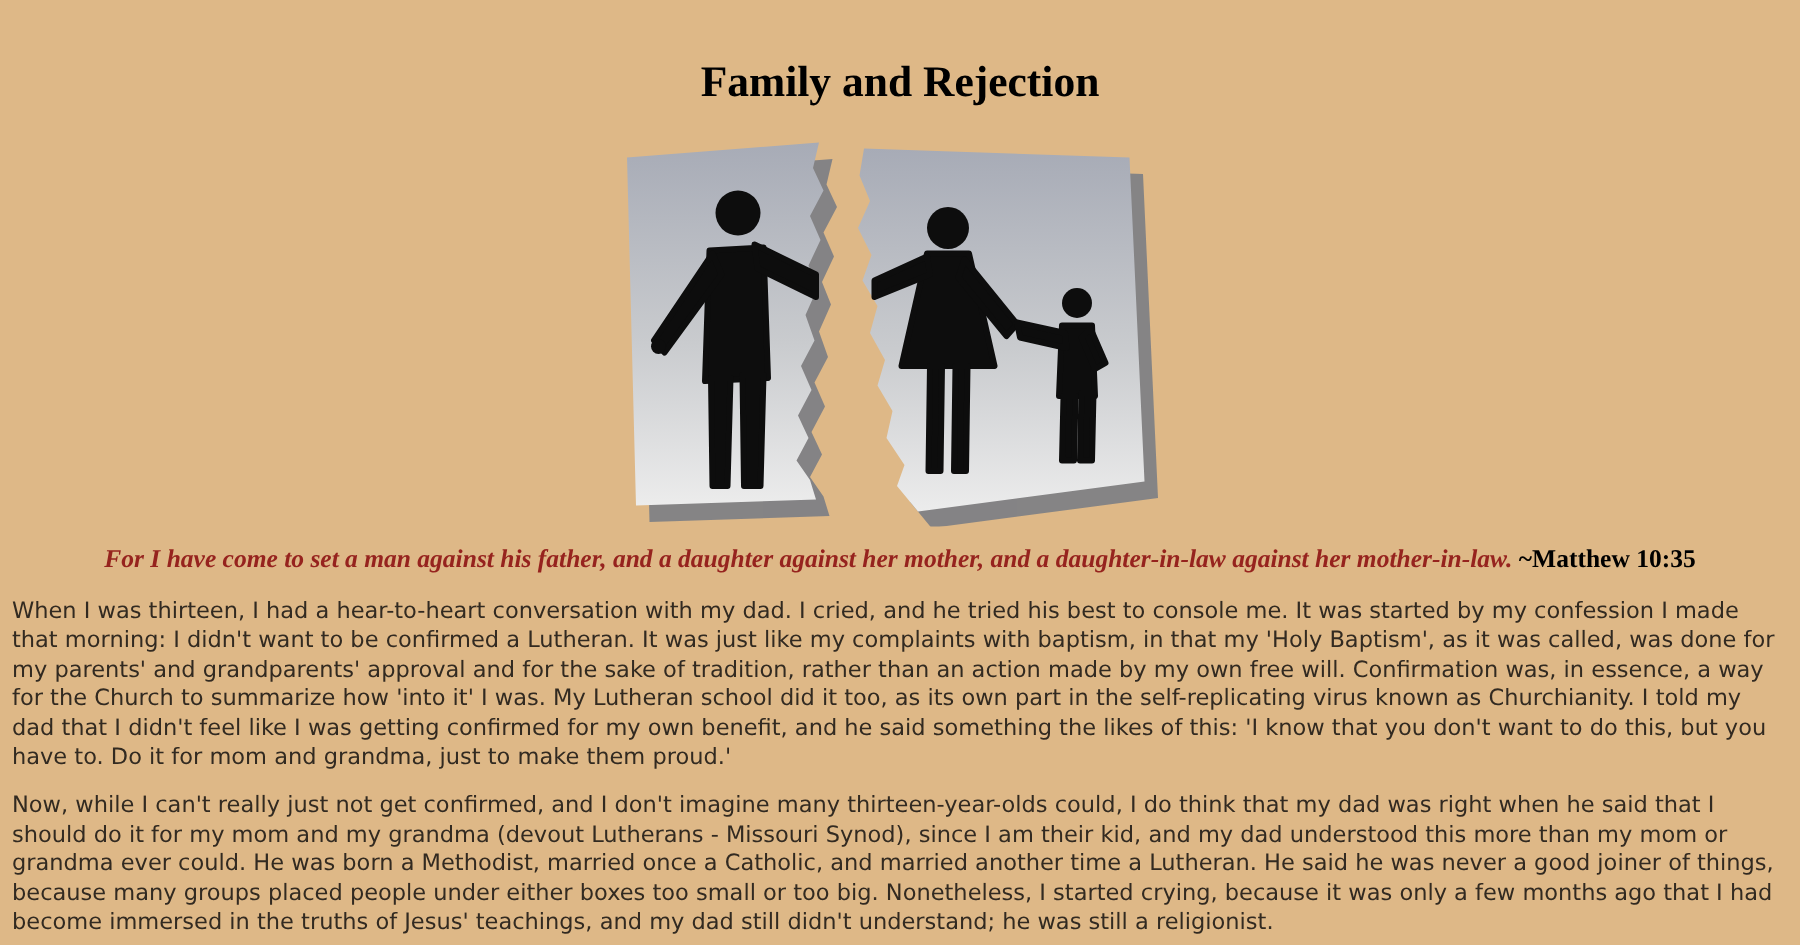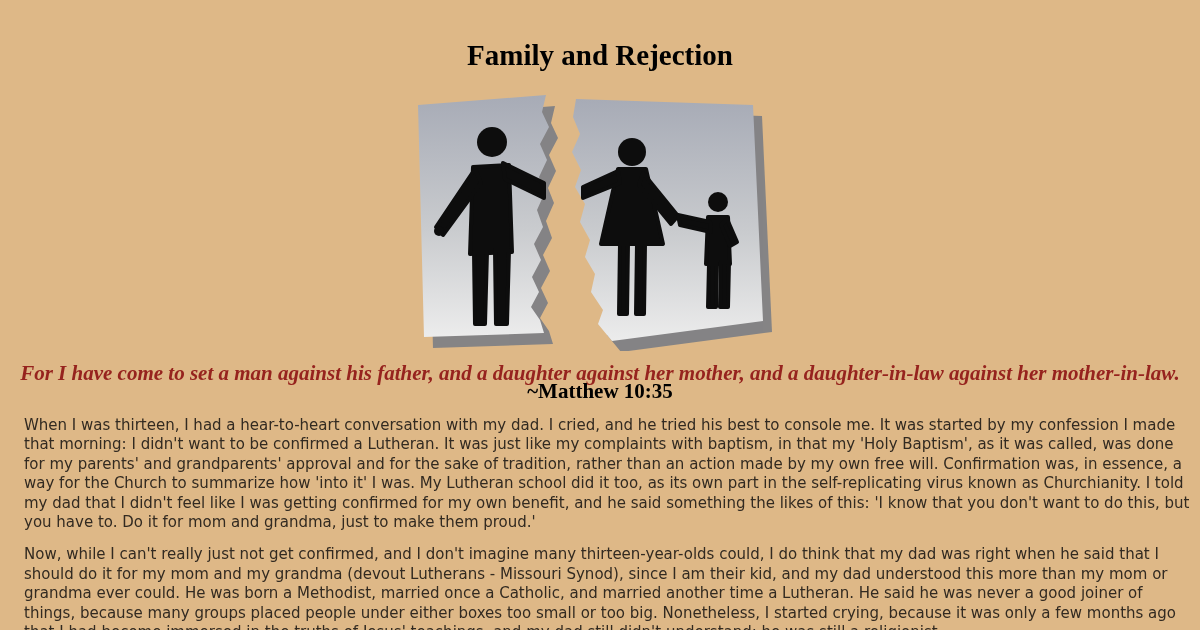--- a/index.html
+++ b/index.html
@@ -24,42 +24,42 @@
   }
   .figure-wrap {
     width: 370px;
     height: 259px;
     margin: 20px auto 0 auto;
   }
   .scripture {
     margin: 13px 0 0 0;
     text-align: center;
     font-family: "Liberation Serif", serif;
-    font-size: 21px;
+    font-size: 17px;
     line-height: 18px;
   }
   .scripture .quote-text {
     font-style: italic;
     font-weight: bold;
     color: #96231E;
   }
   .scripture .quote-attribution {
     font-style: normal;
     font-weight: bold;
     color: #000000;
   }
   .article {
     margin: 16px 0 0 0;
     padding: 0 8px;
     color: #322A21;
     font-size: 15px;
     line-height: 19.4px;
   }
   .article p {
-    margin: 0 0 13px 16px;
+    margin: 0 0 13px 0;
   }
 </style>
 </head>
 <body>
 
 <h1 class="page-title">Family and Rejection</h1>
 
 <div class="figure-wrap">
   <svg width="370" height="259" viewBox="0 0 370 259" xmlns="http://www.w3.org/2000/svg">
     <defs>

